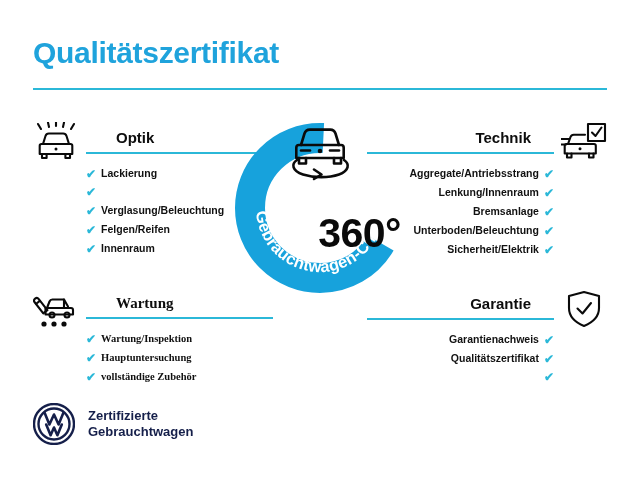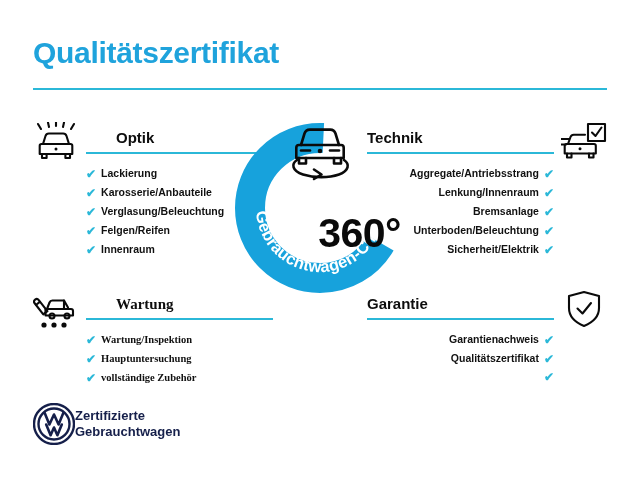--- a/index.html
+++ b/index.html
@@ -49,21 +49,21 @@
     line-height:20px;
     white-space:nowrap;
   }
   .block-rule {
     height:2px;
     background:#2BB8D8;
     margin-top:4px;
   }
   .col-left .block-title  { margin-left:83px; text-align:left; }
   .col-left .block-rule   { margin-left:53px; width:187px; }
-  .col-right .block-title { margin-right:48px; text-align:left; }
+  .col-right .block-title { margin-right:76px; text-align:right; }
   .col-right .block-rule  { margin-right:53px; width:187px; margin-left:auto; }
 
   .items { margin-top:9px; }
   .col-left .items  { margin-left:53px; }
   .col-right .items { margin-right:53px; }
 
   .item {
     display:flex;
     align-items:center;
     gap:5px;
@@ -118,20 +118,21 @@
     width:74px; height:66px;
   }
   .badge-car svg { width:100%; height:100%; }
 
   
   .footer {
     position:absolute;
     left:33px; bottom:35px;
     display:flex;
     align-items:center;
+    gap:13px;
   }
   .vw-logo { width:42px; height:42px; flex:0 0 auto; }
   .vw-logo svg { width:100%; height:100%; display:block; }
   .footer-text {
     font-size:13px;
     font-weight:bold;
     color:#151F4A;
     line-height:16px;
   }
   .footer-text div { white-space:nowrap; }
@@ -165,21 +166,20 @@
         <div class="block-title">Optik</div>
         <div class="block-rule"></div>
       </div>
       <div class="items">
         <div class="item">
           <span class="check">✔</span>
           <span class="item-label">Lackierung</span>
         </div>
         <div class="item">
           <span class="check">✔</span>
-          <span class="item-label">Karosserie/Anbauteile</span>
         </div>
         <div class="item">
           <span class="check">✔</span>
           <span class="item-label">Verglasung/Beleuchtung</span>
         </div>
         <div class="item">
           <span class="check">✔</span>
           <span class="item-label">Felgen/Reifen</span>
         </div>
         <div class="item">

